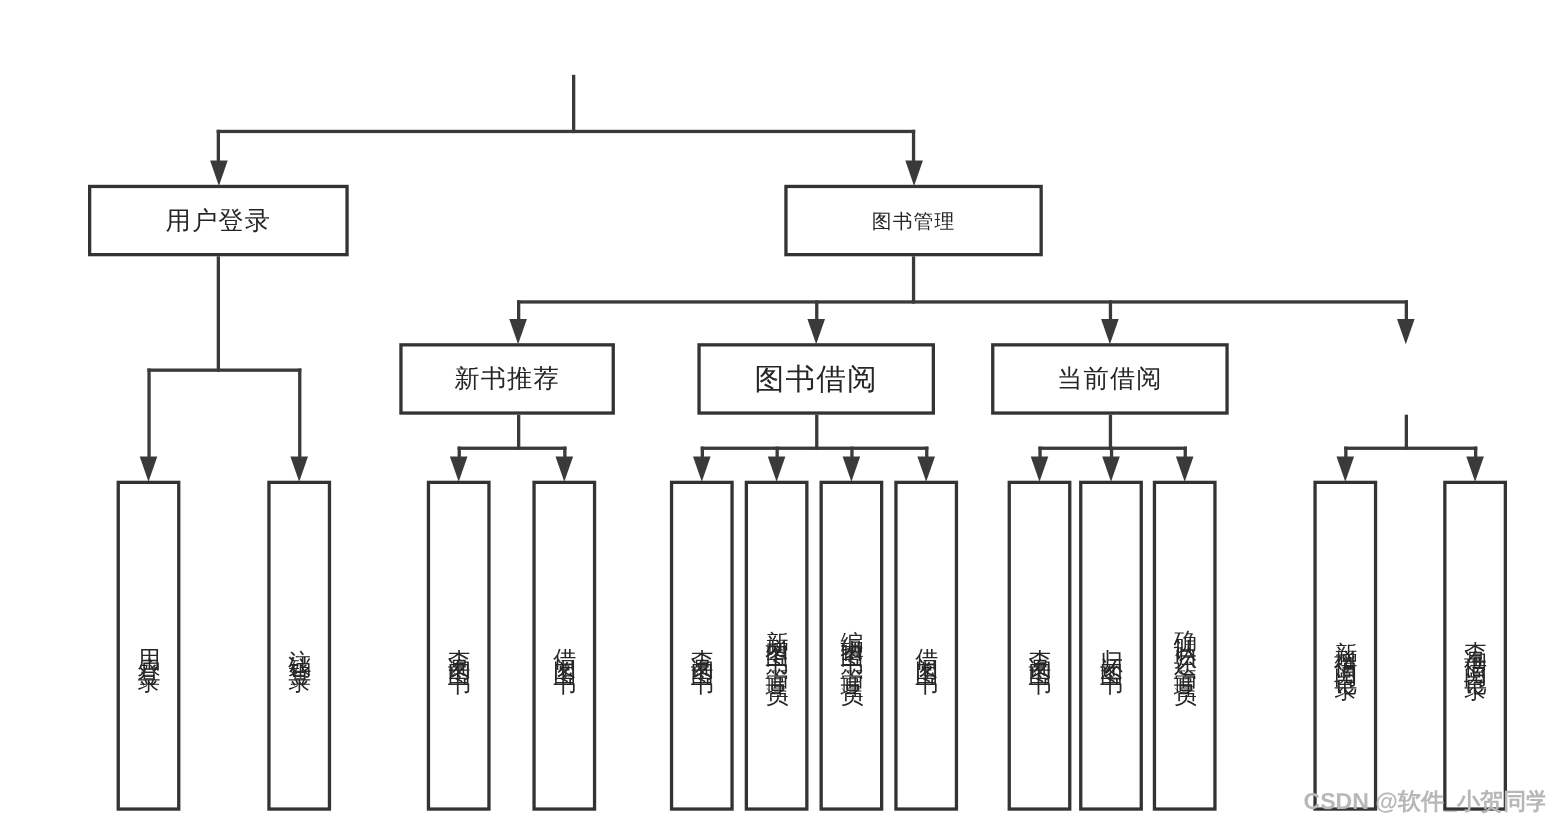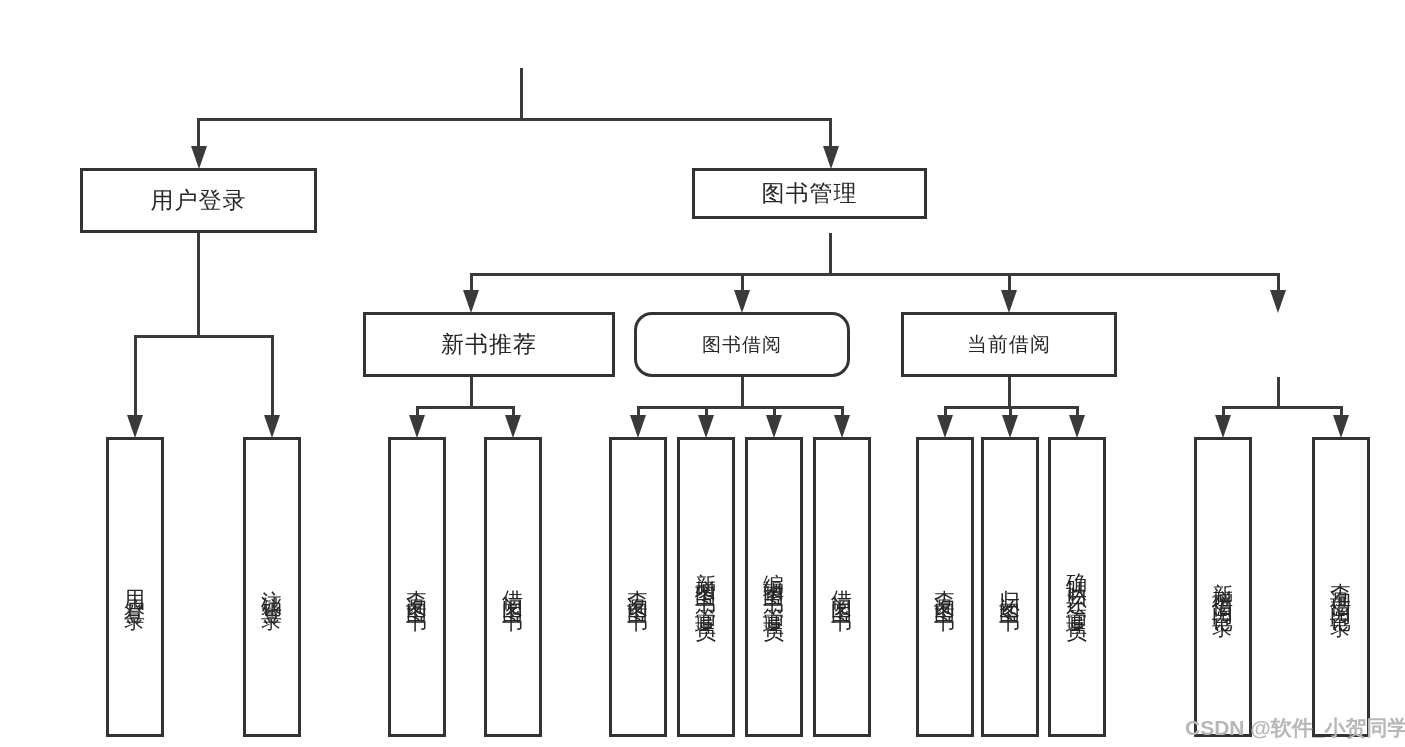--- a/index.html
+++ b/index.html
@@ -54,30 +54,30 @@
   }
 </style>
 </head>
 <body>
 
 <div id="stage" style="width: 1405px; height: 747px;">
   <span class="watermark" style="left: 1185px; top: 714px; color: rgb(183, 183, 183); font-size: 21px;">CSDN @软件_小贺同学</span>
     <div class="node h-box" style="left: 80px; top: 168px; width: 237px; height: 65px; font-size: 23px;">
       <span class="label">用户登录</span>
     </div>
-    <div class="node h-box" style="left: 692px; top: 168px; width: 235px; height: 51px; font-size: 23px;">
+    <div class="node h-box" style="left: 713px; top: 168px; width: 235px; height: 65px; font-size: 18px;">
       <span class="label">图书管理</span>
     </div>
-    <div class="node h-box" style="left: 363px; top: 312px; width: 252px; height: 65px; font-size: 23px;">
+    <div class="node h-box" style="left: 363px; top: 312px; width: 196px; height: 65px; font-size: 23px;">
       <span class="label">新书推荐</span>
     </div>
-    <div class="node h-box" style="left: 634px; top: 312px; width: 216px; height: 65px; font-size: 19px; border-radius: 18px;">
+    <div class="node h-box" style="left: 634px; top: 312px; width: 216px; height: 65px; font-size: 27px;">
       <span class="label">图书借阅</span>
     </div>
-    <div class="node h-box" style="left: 901px; top: 312px; width: 216px; height: 65px; font-size: 20px; text-align: right;">
+    <div class="node h-box" style="left: 901px; top: 312px; width: 216px; height: 65px; font-size: 23px; text-align: right;">
       <span class="label">当前借阅</span>
     </div>
     <div class="node v-box" style="left: 106px; top: 437px; width: 58px; height: 300px; font-size: 21px;">
       <span class="label">用户登录</span>
     </div>
     <div class="node v-box" style="left: 243px; top: 437px; width: 58px; height: 300px; font-size: 21px;">
       <span class="label">注销登录</span>
     </div>
     <div class="node v-box" style="left: 388px; top: 437px; width: 58px; height: 300px; font-size: 21px;">
       <span class="label">查询图书</span>

